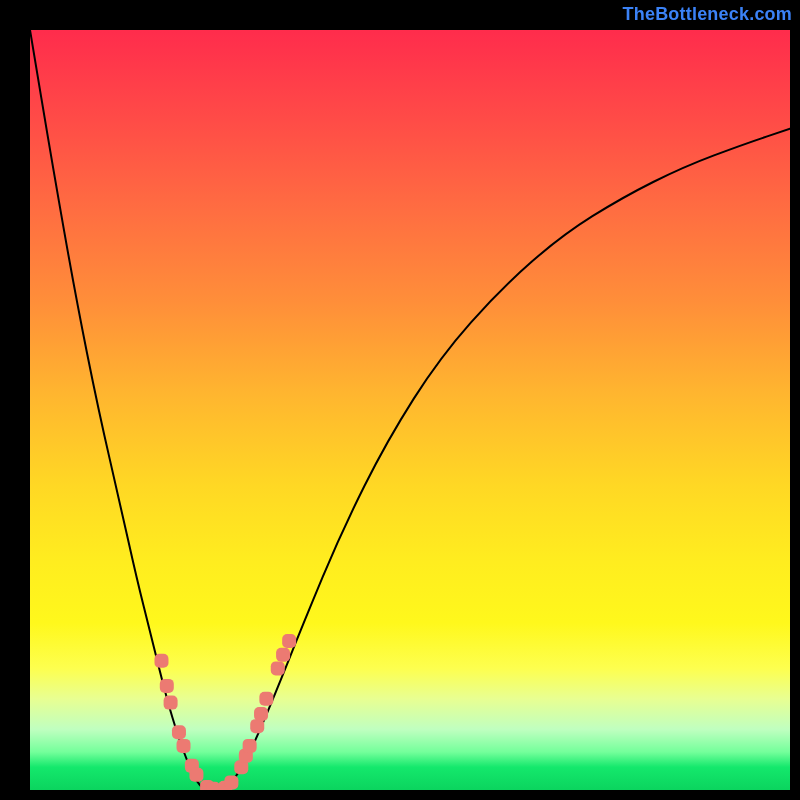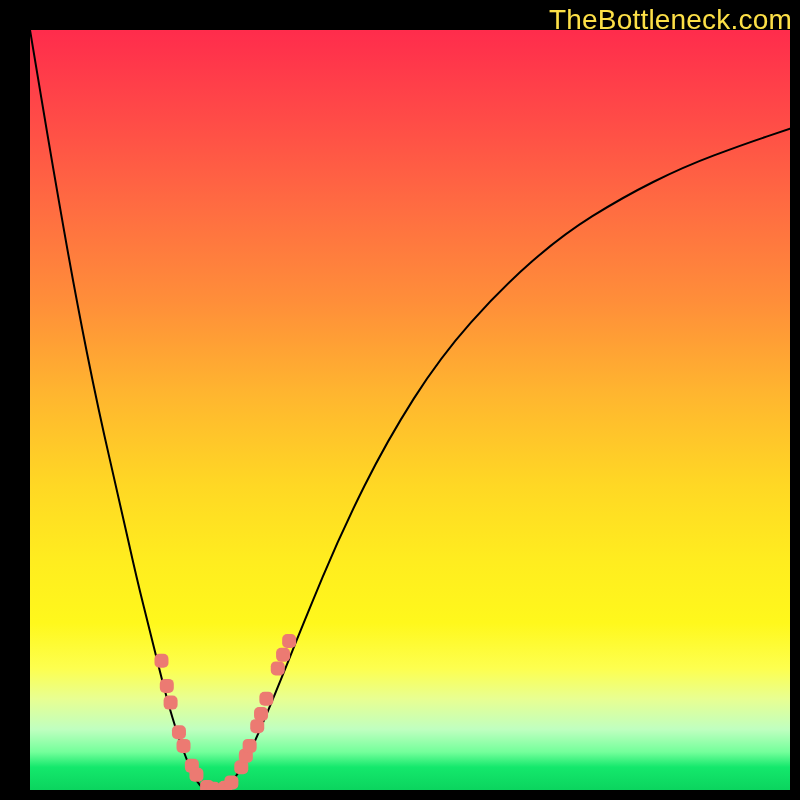--- a/index.html
+++ b/index.html
@@ -45,23 +45,23 @@
     position: absolute;
     left: 0;
     top: 0;
     width: 760px;
     height: 760px;
   }
   .watermark {
     position: absolute;
     top: 4px;
     right: 8px;
-    color: #fde047;
-    font-size: 28px;
-    font-weight: 400;
+    color: #3b82f6;
+    font-size: 18px;
+    font-weight: 700;
     letter-spacing: 0.2px;
     user-select: none;
   }
 </style>
 </head>
 <body>
 
 <div class="frame">
   <div class="plot-area">
     <svg viewBox="0 0 760 760" preserveAspectRatio="none">

